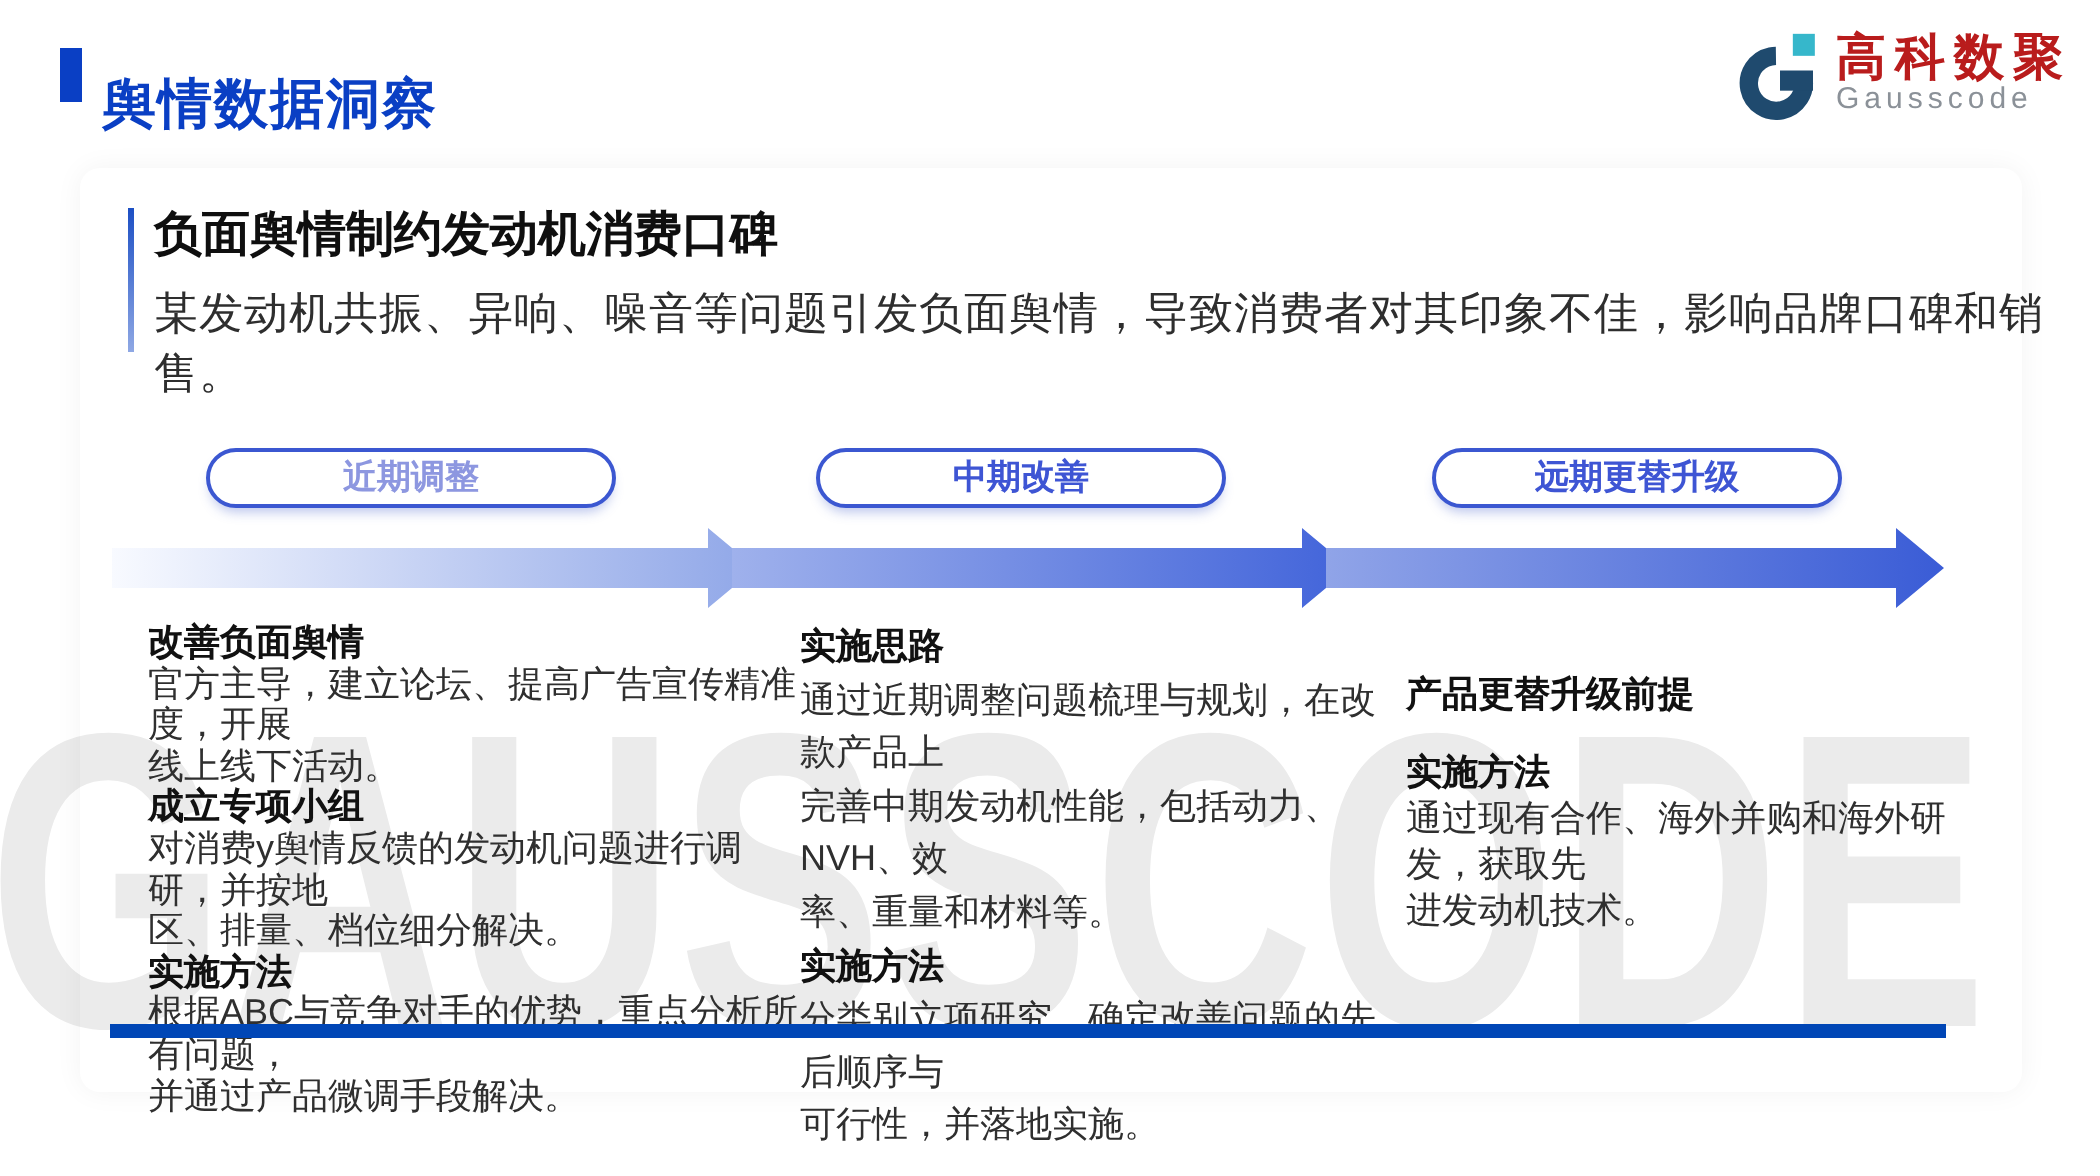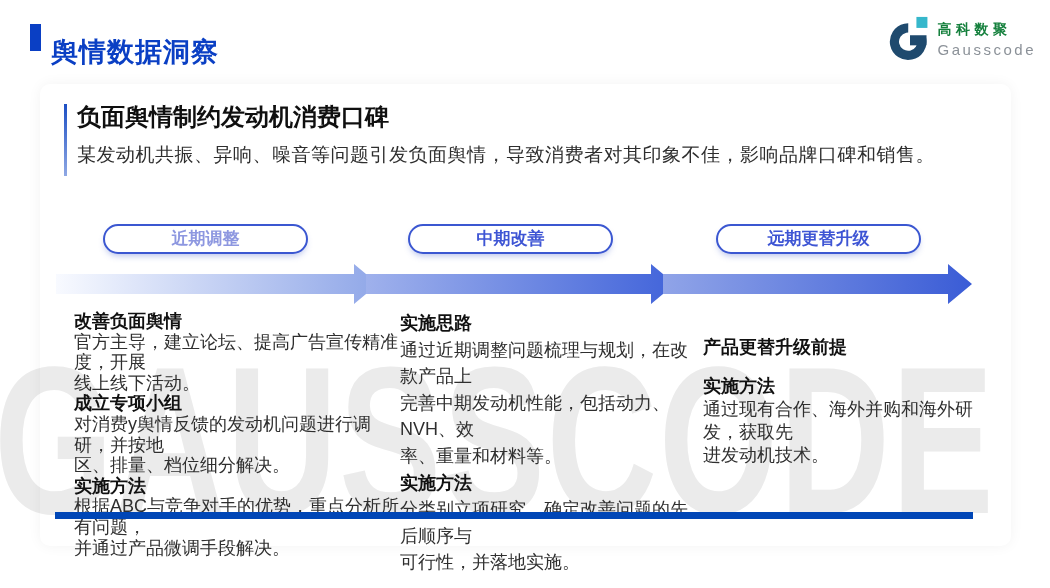--- a/index.html
+++ b/index.html
@@ -13,29 +13,29 @@
     font-size:210px;line-height:210px;font-weight:bold;color:#ebebeb;
     white-space:nowrap;transform:scaleX(0.73);transform-origin:left top;
     letter-spacing:2px;user-select:none;
   }
   
   .title-accent{position:absolute;left:30px;top:24px;width:11px;height:27px;background:#0a3fc4;z-index:2;}
   .page-title{position:absolute;left:51px;top:18px;font-size:27px;font-weight:bold;color:#0a3fc4;z-index:2;letter-spacing:1px;margin-top:16px;}
   .logo{position:absolute;right:14px;top:15px;z-index:2;display:flex;align-items:center;}
   .logo-icon{width:44px;height:46px;margin-right:6px;}
   .logo-text{display:flex;flex-direction:column;}
-  .logo-cn{font-size:14px;font-weight:bold;color:#15803d;letter-spacing:4.5px;line-height:24px;}
+  .logo-cn{font-size:25px;font-weight:bold;color:#b91c1c;letter-spacing:4.5px;line-height:24px;}
   .logo-en{font-size:15px;color:#8b9198;letter-spacing:2.5px;line-height:18px;}
   
   .card{position:absolute;left:40px;top:84px;width:971px;height:462px;border-radius:10px;
         box-shadow:0 0 14px rgba(0,0,0,0.05);z-index:1;}
   .heading-accent{position:absolute;left:64px;top:104px;width:3px;height:72px;z-index:2;
         background:linear-gradient(#1c4fc4,#8fa8e4);}
   .card-heading{position:absolute;left:77px;top:101px;font-size:24px;font-weight:bold;color:#0f0f0f;z-index:2;}
-  .card-subtitle{position:absolute;left:77px;top:142px;font-size:19px;color:#2e2e2e;z-index:2;letter-spacing:0.5px;font-family:Liberation Mono, monospace;}
+  .card-subtitle{position:absolute;left:77px;top:142px;font-size:22px;color:#2e2e2e;z-index:2;letter-spacing:0.5px;font-family:Liberation Mono, monospace;}
   
   .pill{position:absolute;top:224px;width:205px;height:30px;box-sizing:border-box;z-index:2;
         border:2px solid #3b57d1;border-radius:15px;background:#ffffff;
         font-size:17px;font-weight:bold;color:#3e55d4;text-align:center;line-height:26px;
         box-shadow:0 4px 6px -2px rgba(60,90,200,0.35);}
   .pill.p1{left:103px;color:#8d97e0;text-align:center;}
   .pill.p2{left:408px;}
   .pill.p3{left:716px;}
   
   .arrows{position:absolute;left:52px;top:262px;z-index:1;}

